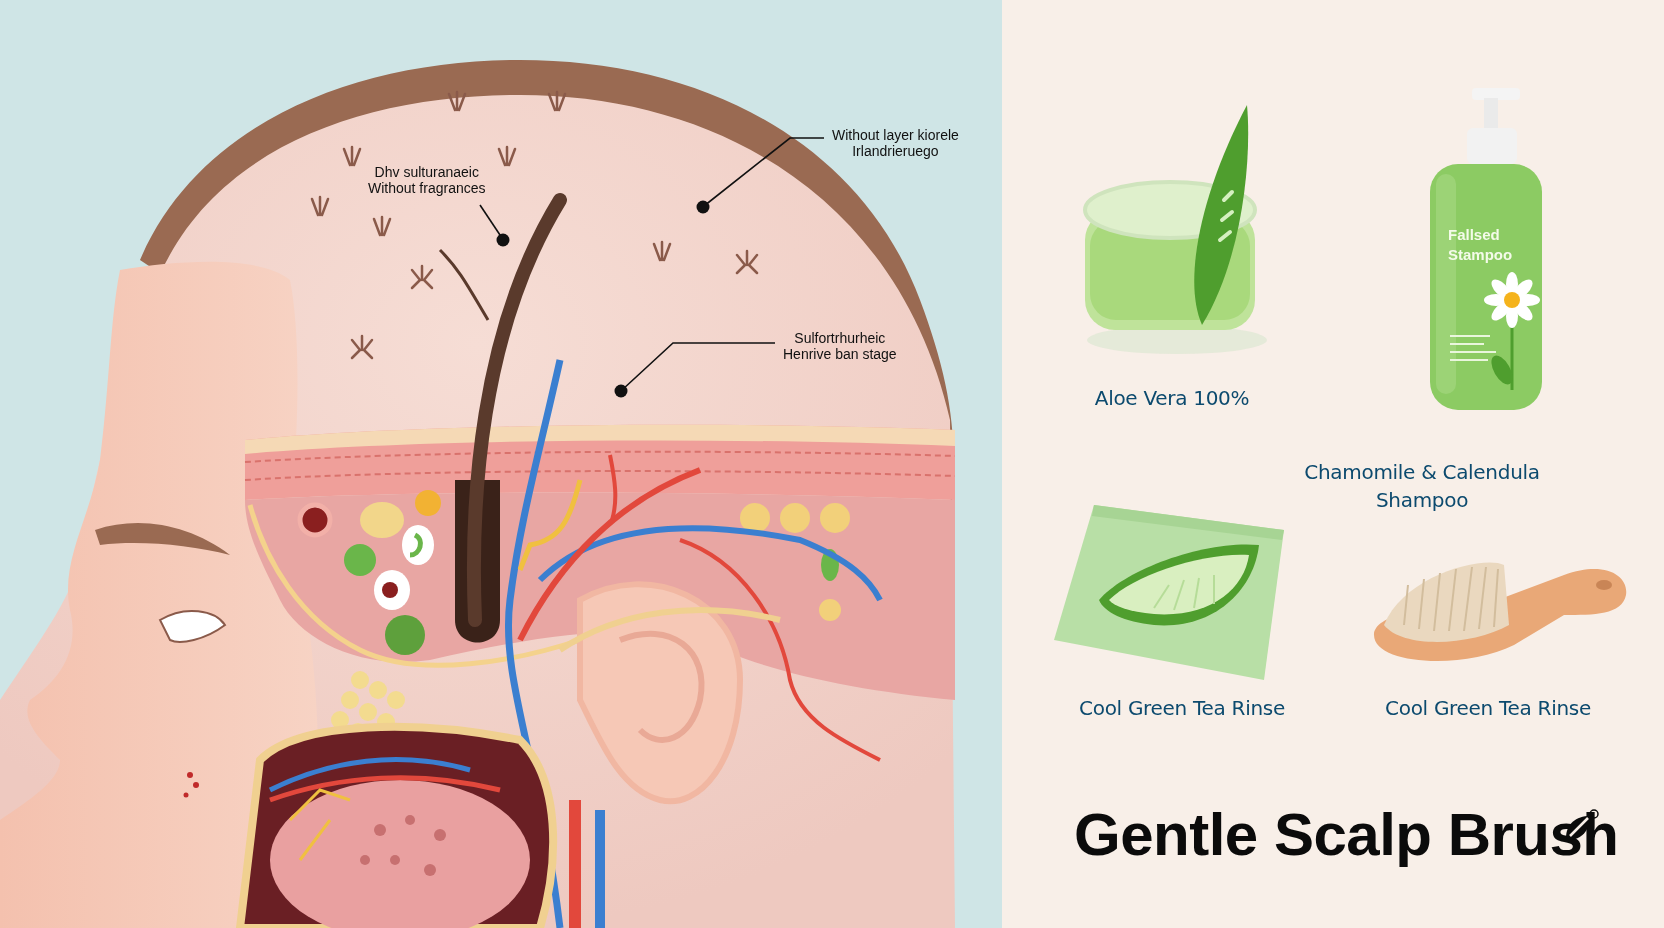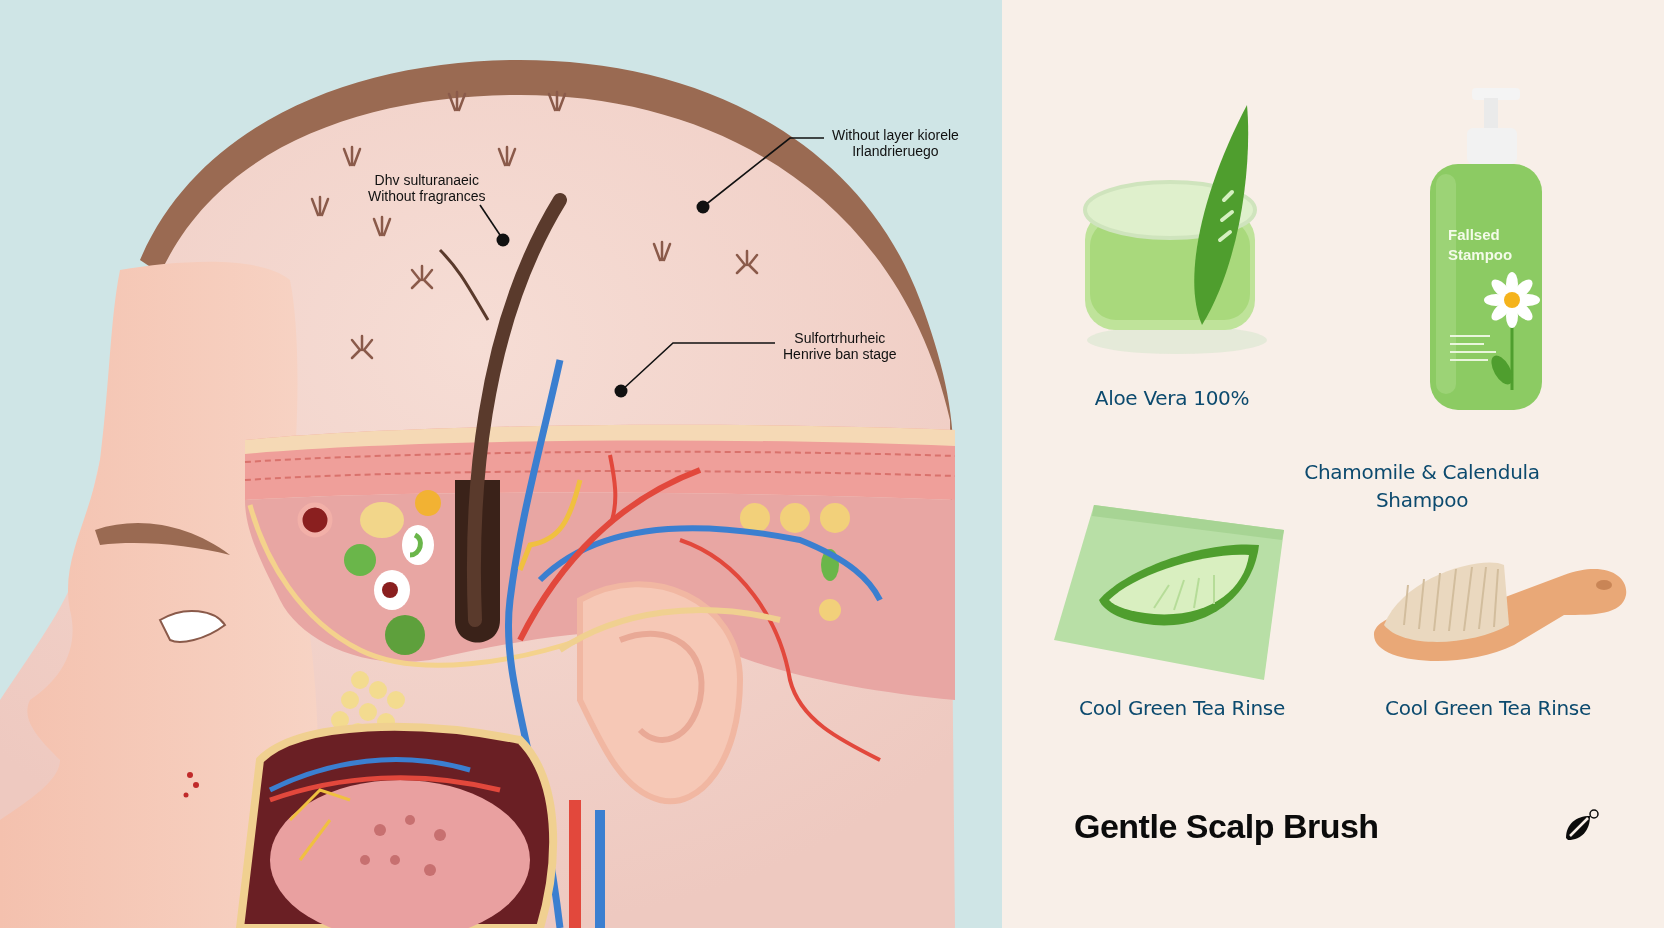--- a/index.html
+++ b/index.html
@@ -10,21 +10,21 @@
   .left-panel { position: absolute; left: 0; top: 0; width: 1002px; height: 928px; background: #cfe5e6; overflow: hidden; }
   .left-panel svg { position: absolute; left: 0; top: 0; }
 
   .callout { position: absolute; font-family: "Liberation Sans", sans-serif; font-size: 14px; line-height: 16px; color: #111; text-align: center; }
   .callout span { display: block; white-space: nowrap; }
 
   
   .right-panel { position: absolute; left: 1002px; top: 0; width: 662px; height: 928px; background: #f8efe8; }
   .product { position: absolute; }
   .product-label { position: absolute; font-family: "DejaVu Sans", sans-serif; font-size: 20px; color: #0c4a6e; text-align: center; white-space: nowrap; letter-spacing: -0.3px; }
-  .headline { position: absolute; left: 72px; top: 800px; font-family: "Liberation Sans", sans-serif; font-weight: bold; font-size: 34px; color: #0b0b0b; white-space: nowrap; letter-spacing: -0.5px; margin-top: 7px; }
+  .headline { position: absolute; left: 72px; top: 800px; font-family: "Liberation Sans", sans-serif; font-weight: bold; font-size: 60px; color: #0b0b0b; white-space: nowrap; letter-spacing: -0.5px; }
   .headline-icon { position: absolute; left: 558px; top: 808px; width: 40px; height: 40px; }
 </style>
 </head>
 <body>
 
 <div class="left-panel">
   <svg width="1002" height="928" viewBox="0 0 1002 928">
     <defs>
       <radialGradient id="scalpGrad" cx="50%" cy="30%" r="70%">
         <stop offset="0%" stop-color="#f6ddd5"></stop>
@@ -128,21 +128,21 @@
     </g>
 
     <path d="M480 205 L502 238" stroke="#111" stroke-width="1.6" fill="none"></path>
     <circle cx="503" cy="240" r="6.5" fill="#111"></circle>
     <path d="M824 138 L790 138 L704 206" stroke="#111" stroke-width="1.6" fill="none"></path>
     <circle cx="703" cy="207" r="6.5" fill="#111"></circle>
     <path d="M775 343 L673 343 L622 390" stroke="#111" stroke-width="1.6" fill="none"></path>
     <circle cx="621" cy="391" r="6.5" fill="#111"></circle>
   </svg>
 
-  <div class="callout" style="left:368px; top:172px;">
+  <div class="callout" style="left:368px; top:164px;">
     <span>Dhv sulturanaeic</span>
     <span>Without fragrances</span>
   </div>
   <div class="callout" style="left:832px; top:127px;">
     <span>Without layer kiorele</span>
     <span>Irlandrieruego</span>
   </div>
   <div class="callout" style="left:783px; top:330px;">
     <span>Sulfortrhurheic</span>
     <span>Henrive ban stage</span>

